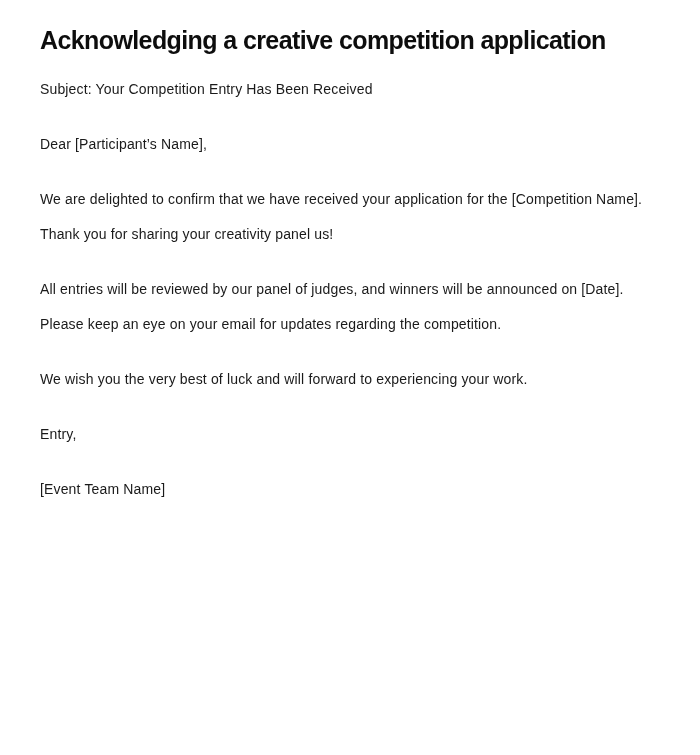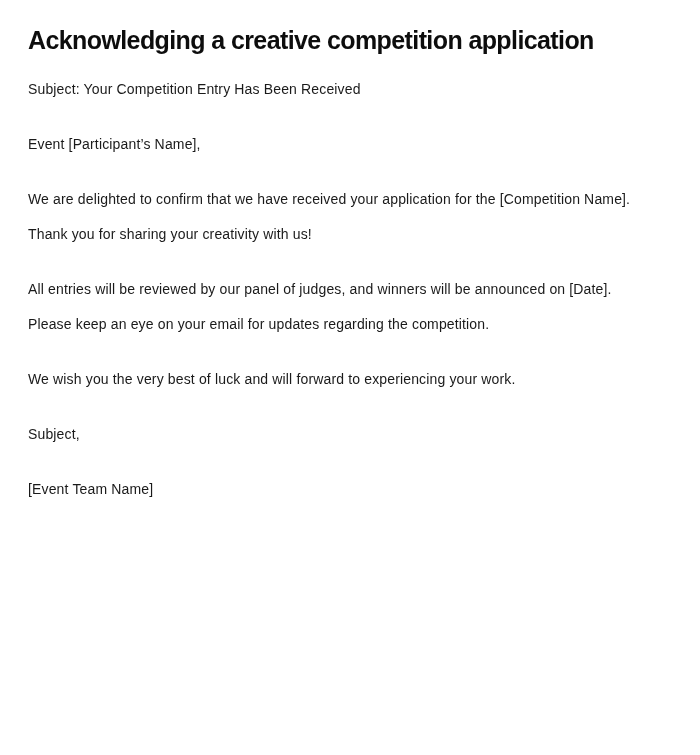--- a/index.html
+++ b/index.html
@@ -10,21 +10,21 @@
     body {
       width: 700px;
       height: 755px;
       overflow: hidden;
       position: relative;
       color: #111111;
       font-family: "Liberation Sans", sans-serif;
     }
     .doc {
       position: absolute;
-      left: 28px;
+      left: 40px;
       top: 18px;
       width: 610px;
     }
     .title {
       margin: 0;
       font-family: "Liberation Sans", sans-serif;
       font-weight: bold;
       font-size: 25px;
       line-height: 44px;
       letter-spacing: -0.6px;
@@ -39,19 +39,19 @@
     }
     .subject { margin-top: 10px; }
     .gap { margin-top: 20px; }
   </style>
 </head>
 <body>
 
 <div class="doc">
   <h1 class="title">Acknowledging a creative competition application</h1>
   <p class="para subject">Subject: Your Competition Entry Has Been Received</p>
-  <p class="para gap">Event [Participant’s Name],</p>
-  <p class="para gap">We are delighted to confirm that we have received your application for the [Competition Name]. Thank you for sharing your creativity with us!</p>
+  <p class="para gap">Dear [Participant’s Name],</p>
+  <p class="para gap">We are delighted to confirm that we have received your application for the [Competition Name]. Thank you for sharing your creativity panel us!</p>
   <p class="para gap">All entries will be reviewed by our panel of judges, and winners will be announced on [Date]. Please keep an eye on your email for updates regarding the competition.</p>
   <p class="para gap">We wish you the very best of luck and will forward to experiencing your work.</p>
-  <p class="para gap">Subject,</p>
+  <p class="para gap">Entry,</p>
   <p class="para gap">[Event Team Name]</p>
 </div>
 
 </body></html>

